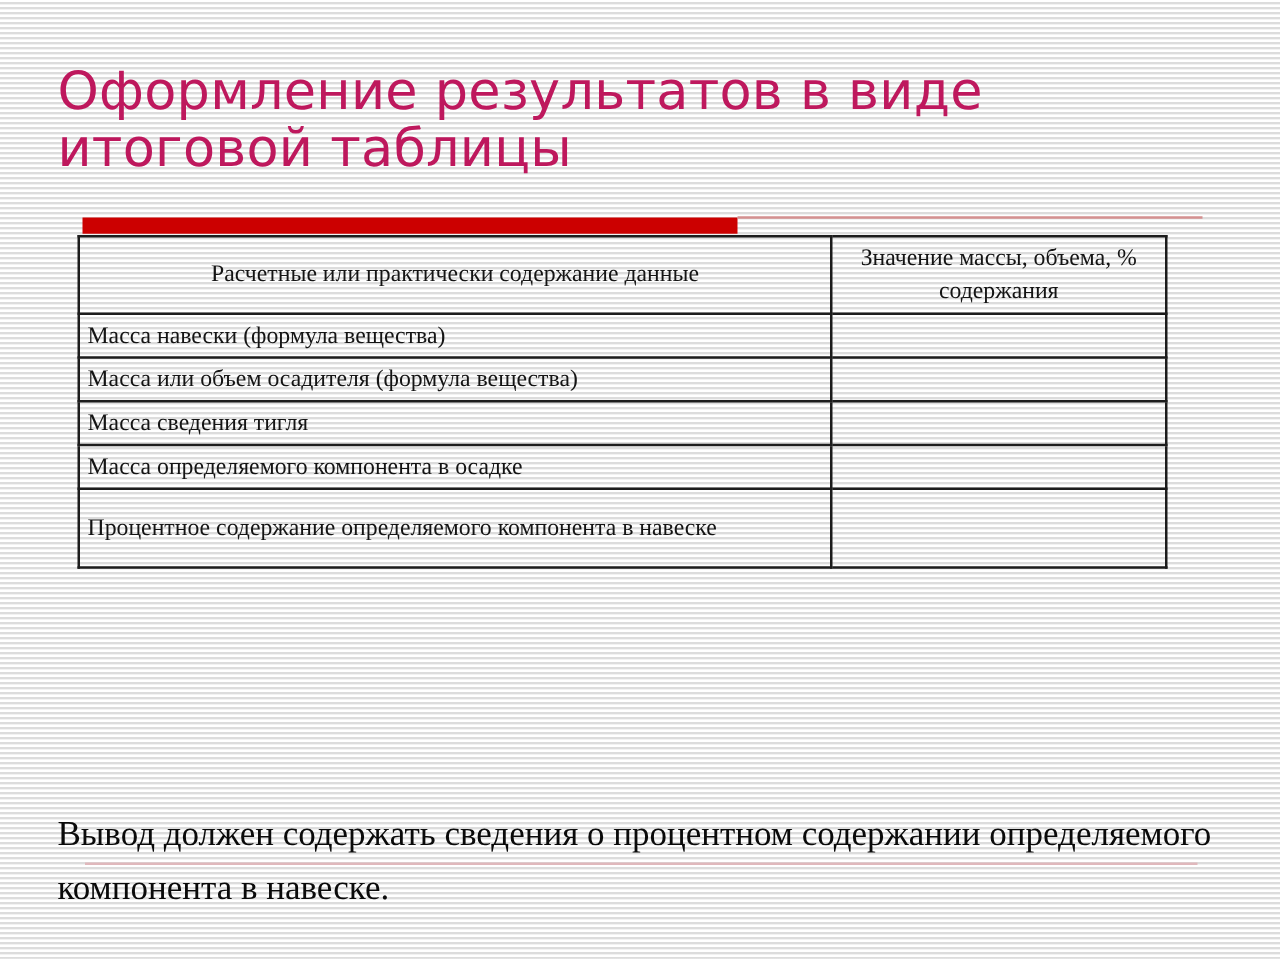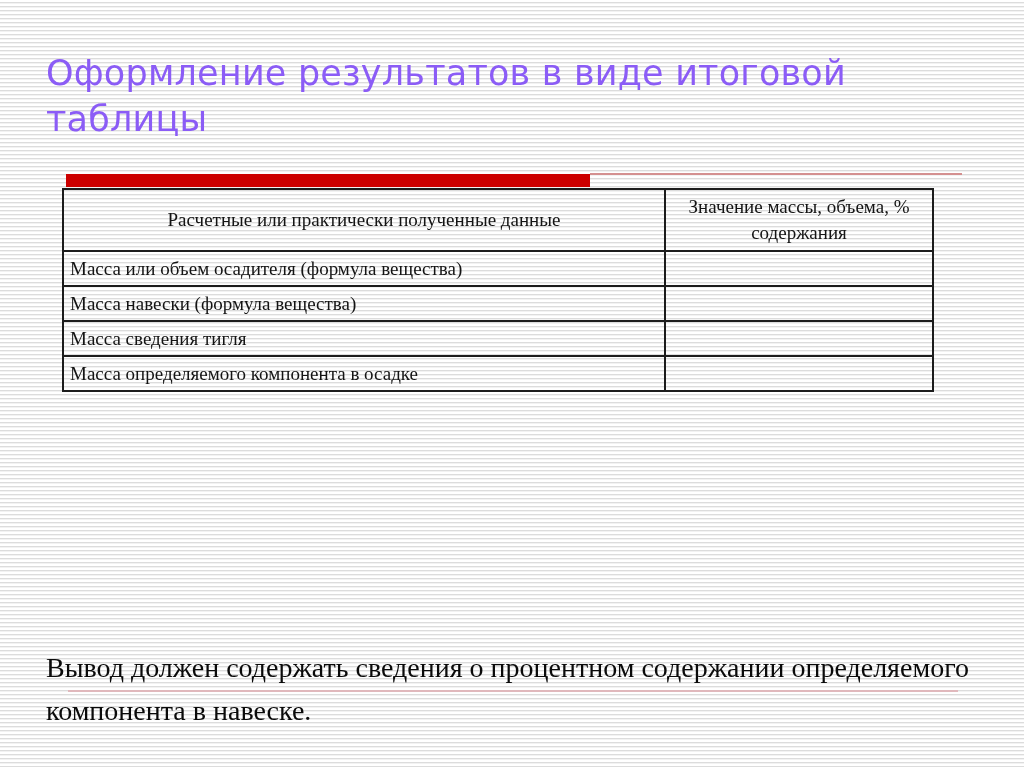--- a/index.html
+++ b/index.html
@@ -25,24 +25,24 @@
       color: #111;
     }
     .slide-title {
       position: absolute;
       left: 46px;
       top: 50px;
       width: 930px;
       margin: 0;
       font-family: "DejaVu Sans", sans-serif;
       font-weight: normal;
-      font-size: 35px;
+      font-size: 42px;
       line-height: 46px;
       letter-spacing: 0.2px;
-      color: #8b5cf6;
+      color: #be185d;
     }
     .accent-bar {
       position: absolute;
       left: 66px;
       top: 174px;
       width: 524px;
       height: 13px;
       background: #cc0000;
     }
     .accent-line {
@@ -113,39 +113,43 @@
 <body>
 
 <h1 class="slide-title">Оформление результатов в виде итоговой таблицы</h1>
 
 <div class="accent-bar"></div>
 <div class="accent-line"></div>
 
 <table class="results-table">
   <thead>
     <tr>
-      <th class="col-left">Расчетные или практически полученные данные</th>
+      <th class="col-left">Расчетные или практически содержание данные</th>
       <th class="col-right">Значение массы, объема, % содержания</th>
     </tr>
   </thead>
   <tbody>
     <tr>
-      <td class="label-cell">Масса или объем осадителя (формула вещества)</td>
+      <td class="label-cell">Масса навески (формула вещества)</td>
       <td class="value-cell"></td>
     </tr>
     <tr>
-      <td class="label-cell">Масса навески (формула вещества)</td>
+      <td class="label-cell">Масса или объем осадителя (формула вещества)</td>
       <td class="value-cell"></td>
     </tr>
     <tr>
       <td class="label-cell">Масса сведения тигля</td>
       <td class="value-cell"></td>
     </tr>
     <tr>
       <td class="label-cell">Масса определяемого компонента в осадке</td>
       <td class="value-cell"></td>
     </tr>
+    <tr class="two-line">
+      <td class="label-cell">Процентное содержание определяемого компонента в навеске</td>
+      <td class="value-cell"></td>
+    </tr>
   </tbody>
 </table>
 
 <div class="divider-line"></div>
 
 <p class="conclusion">Вывод должен содержать сведения о процентном содержании определяемого компонента в навеске.</p>
 
 </body></html>

